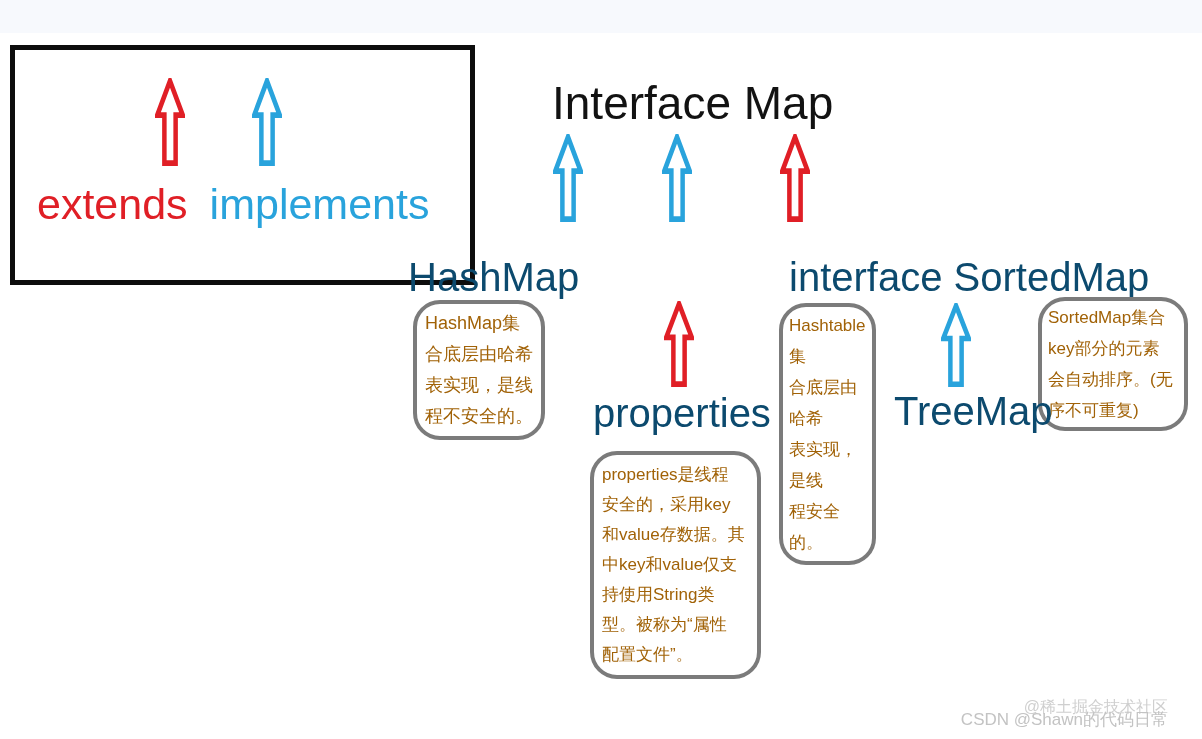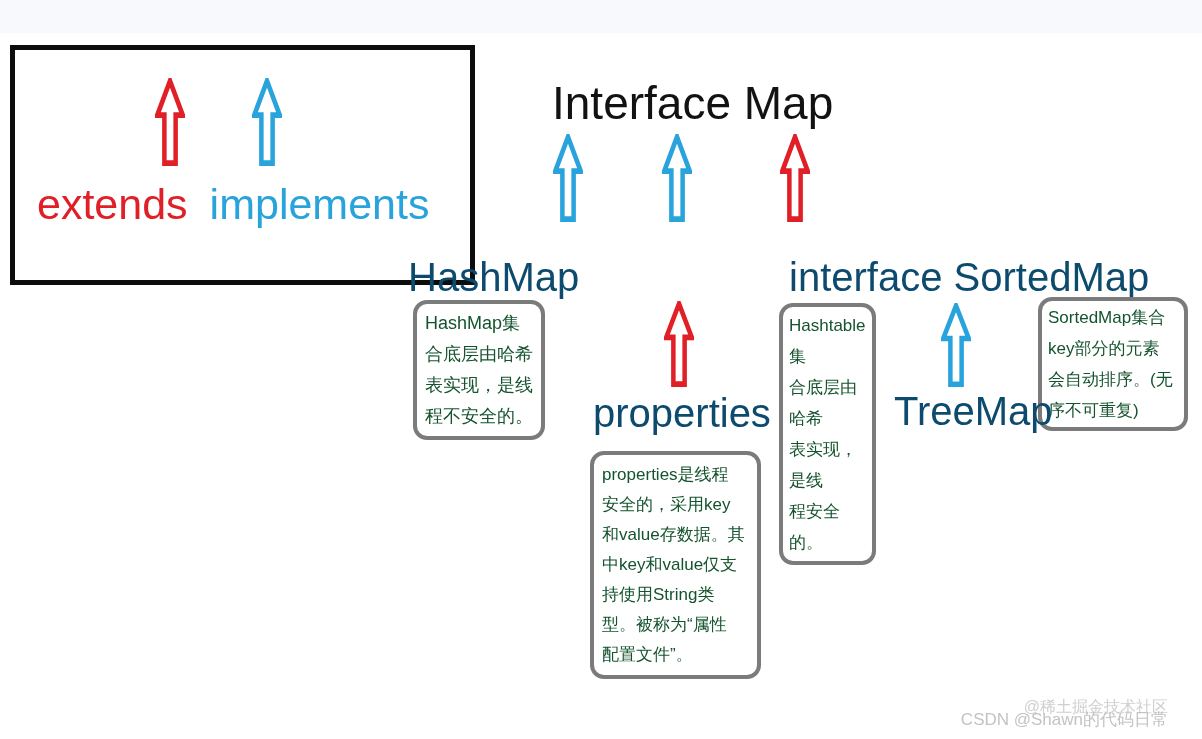--- a/index.html
+++ b/index.html
@@ -27,21 +27,21 @@
 
   .class-label{position:absolute;font-size:40px;line-height:46px;color:#0c4a6e;white-space:nowrap;}
   #lbl-hashmap{left:408px;top:254px;}
   #lbl-hashtable{left:597px;top:254px;}
   #lbl-sortedmap{left:789px;top:254px;}
   #lbl-properties{left:593px;top:390px;}
   #lbl-treemap{left:894px;top:388px;}
 
   .note{
     position:absolute;background:#fff;border:4px solid var(--box-border,#7b7b7b);
-    border-radius:14px;box-sizing:border-box;white-space:pre-line;color:#14532d;
+    border-radius:27px;box-sizing:border-box;white-space:pre-line;color:#a16207;
   }
   #note-hashmap{left:413px;top:300px;width:132px;font-size:18px;line-height:31px;padding:4px 8px;}
   #note-hashtable{left:779px;top:303px;width:97px;font-size:17px;line-height:31px;padding:3px 6px;}
   #note-sortedmap{left:1038px;top:297px;width:150px;font-size:17px;line-height:31px;padding:1px 6px;}
   #note-properties{left:590px;top:451px;width:171px;font-size:17px;line-height:30px;padding:5px 8px;}
   #note-treemap{left:902px;top:443px;width:129px;font-size:18px;line-height:32px;padding:3px 7px;}
 
   .watermark{position:absolute;white-space:nowrap;}
   #wm-juejin{right:34px;top:697px;font-size:16px;color:#cfcfcf;}
   #wm-csdn{right:34px;top:708px;font-size:17px;color:#c3c3c3;}

